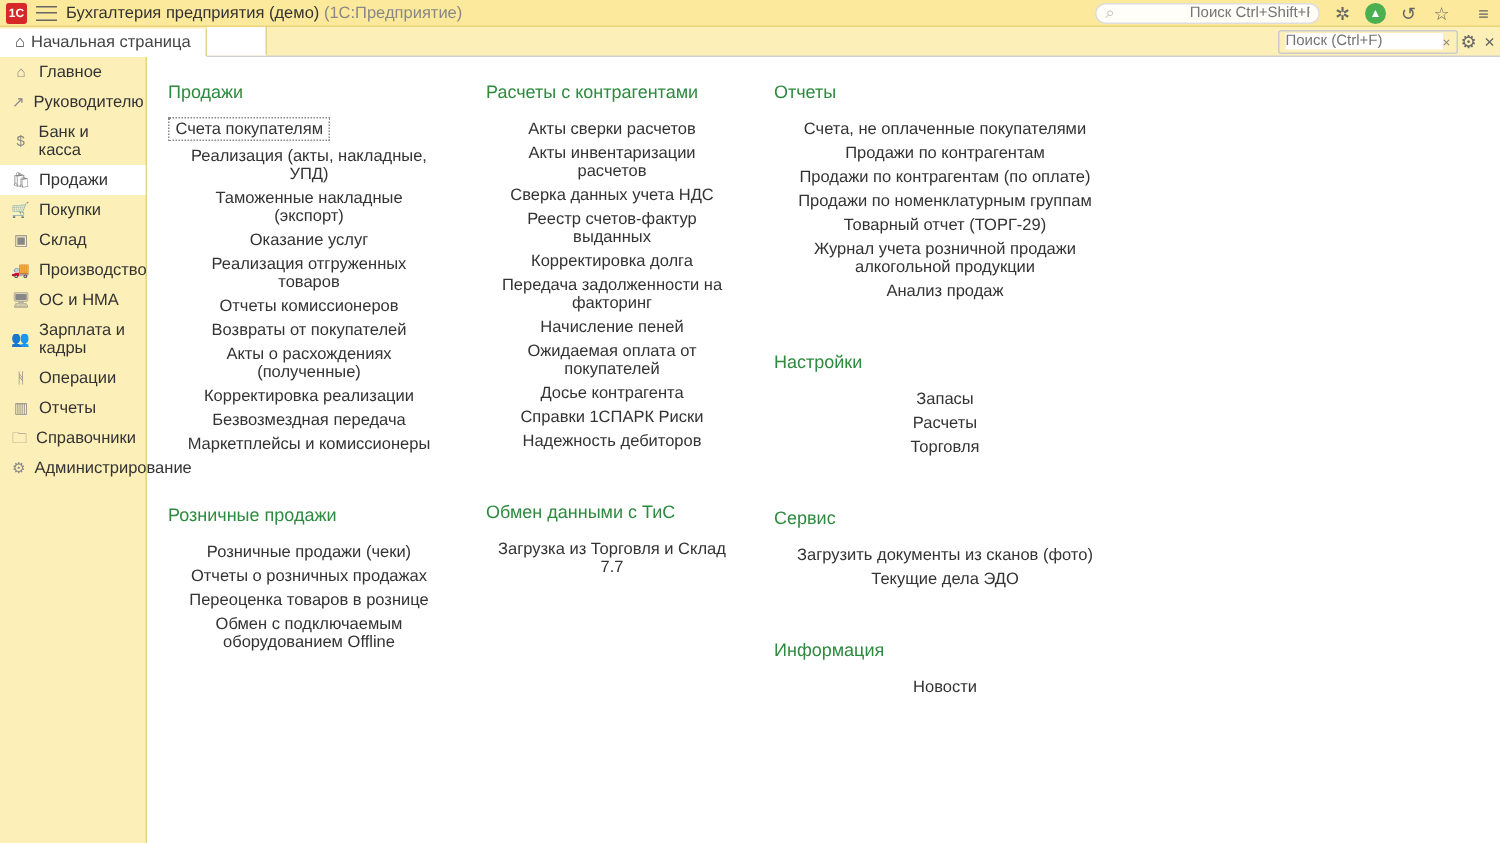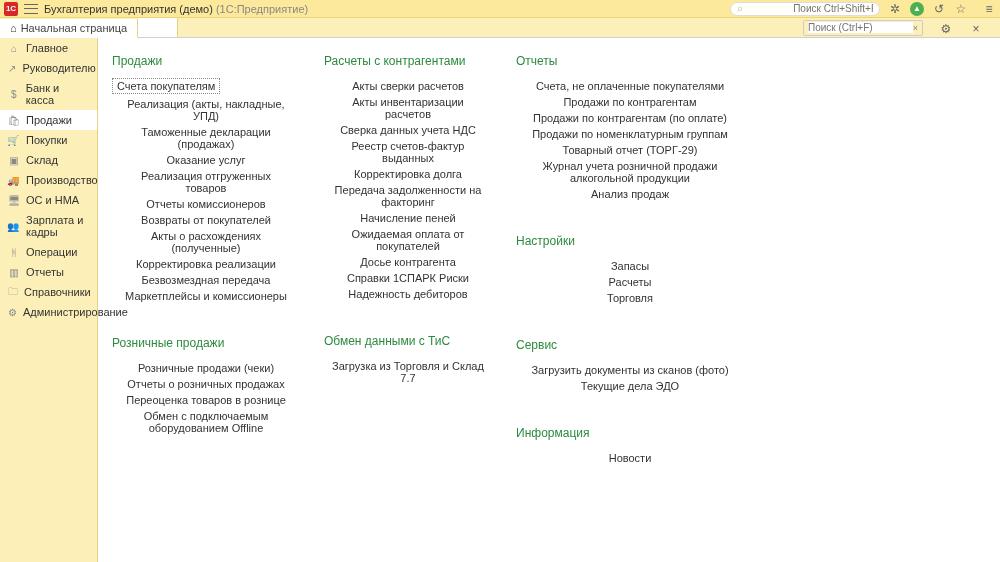--- a/index.html
+++ b/index.html
@@ -14,21 +14,21 @@
 .titlebar-text span:first-child { color: #333; }
 .titlebar-sub { color: #888; }
 .global-search { display: flex; align-items: center; border: 1px solid #ddd; background: #fffef8; border-radius: 8px; padding: 1px 6px; width: 150px; height: 14px; }
 .global-search input { border: none; outline: none; font-size: 10px; background: transparent; width: 100%; color: #999; margin-left: 48px; }
 .tb-icon { width: 14px; height: 14px; display: flex; align-items: center; justify-content: center; color: #666; cursor: pointer; font-size: 12px; }
 .notif { background: #4caf50; border-radius: 50%; width: 14px; height: 14px; color: #fff; font-size: 8px; }
 
 .tabstrip { display: flex; align-items: center; height: 20px; background: #fcefb8; border-bottom: 1px solid #d0d0d0; }
 .tab { display: flex; align-items: center; padding: 0 10px; height: 100%; font-size: 11px; color: #444; border-right: 1px solid #e0d48a; cursor: pointer; gap: 4px; }
 .tab.active { background: #fff; border-bottom: 1px solid #fff; margin-bottom: -1px; }
-.tabstrip-right { margin-left: auto; display: flex; align-items: flex-end; gap: 16px; padding-right: 17px; }
+.tabstrip-right { margin-left: auto; display: flex; align-items: center; gap: 0; padding-right: 0; }
 .page-search { display: flex; align-items: center; border: 1px solid #ccc; border-radius: 2px; height: 16px; padding: 0 4px; width: 120px; position: relative; }
 .page-search input { border: none; outline: none; font-size: 10px; width: 100%; color: #999; }
 .page-search .clear { font-size: 9px; color: #888; cursor: pointer; }
 .small-ic { width: 14px; height: 14px; display: flex; align-items: center; justify-content: center; color: #666; cursor: pointer; font-size: 12px; }
 
 .body-row { display: flex; height: calc(100% - 38px); }
 .sidebar { width: 98px; background: #fcefb8; border-right: 1px solid #e0d48a; padding-top: 0; }
 .sb-item { display: flex; align-items: center; gap: 6px; padding: 4px 8px; font-size: 11px; color: #333; cursor: pointer; }
 .sb-item.active { background: #fff; }
 .sb-ico { width: 12px; height: 12px; display: flex; align-items: center; justify-content: center; color: #888; font-size: 10px; }
@@ -144,21 +144,21 @@
         <span>Администрирование</span>
       </div>
   </div>
 
   <div class="content">
     <div class="cols">
       <div class="col col1">
         <div class="sec-head">Продажи</div>
         <span class="link boxed">Счета покупателям</span>
         <span class="link">Реализация (акты, накладные, УПД)</span>
-        <span class="link">Таможенные декларации (продажах)</span>
+        <span class="link">Таможенные накладные (экспорт)</span>
         <span class="link">Оказание услуг</span>
         <span class="link">Реализация отгруженных товаров</span>
         <span class="link">Отчеты комиссионеров</span>
         <span class="link">Возвраты от покупателей</span>
         <span class="link">Акты о расхождениях (полученные)</span>
         <span class="link">Корректировка реализации</span>
         <span class="link">Безвозмездная передача</span>
         <span class="link">Маркетплейсы и комиссионеры</span>
 
         <div class="sec-head">Розничные продажи</div>

